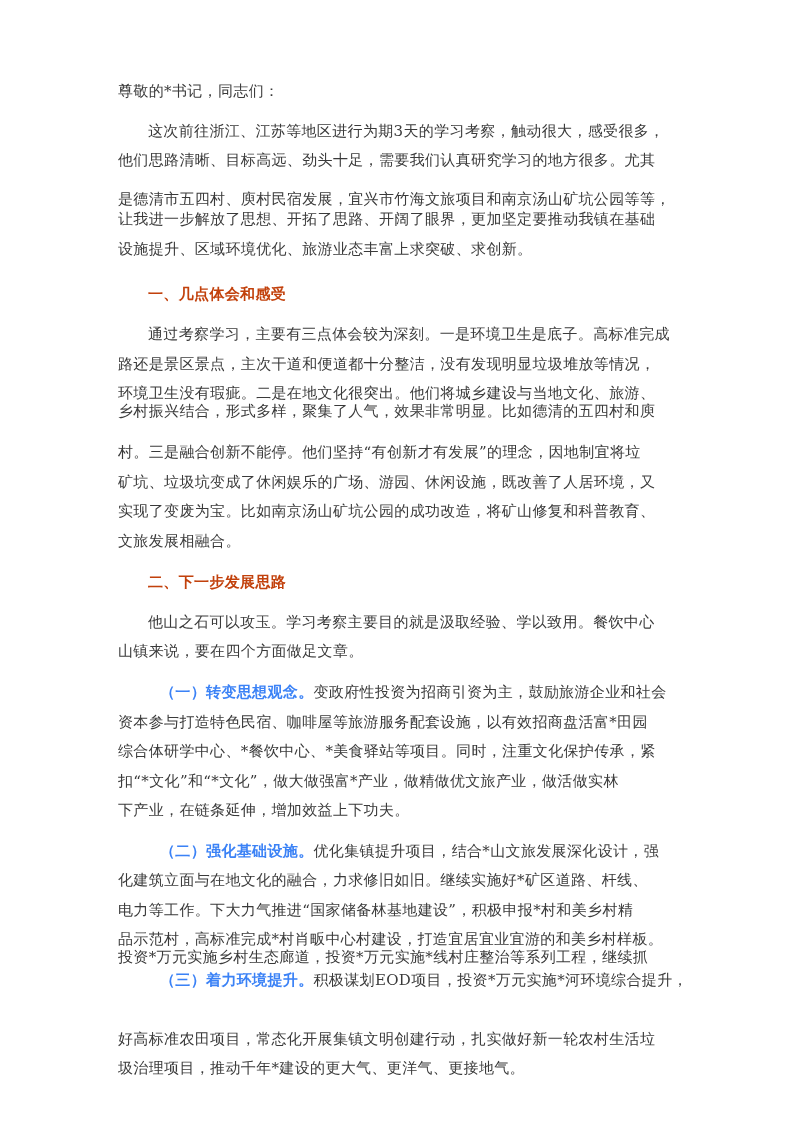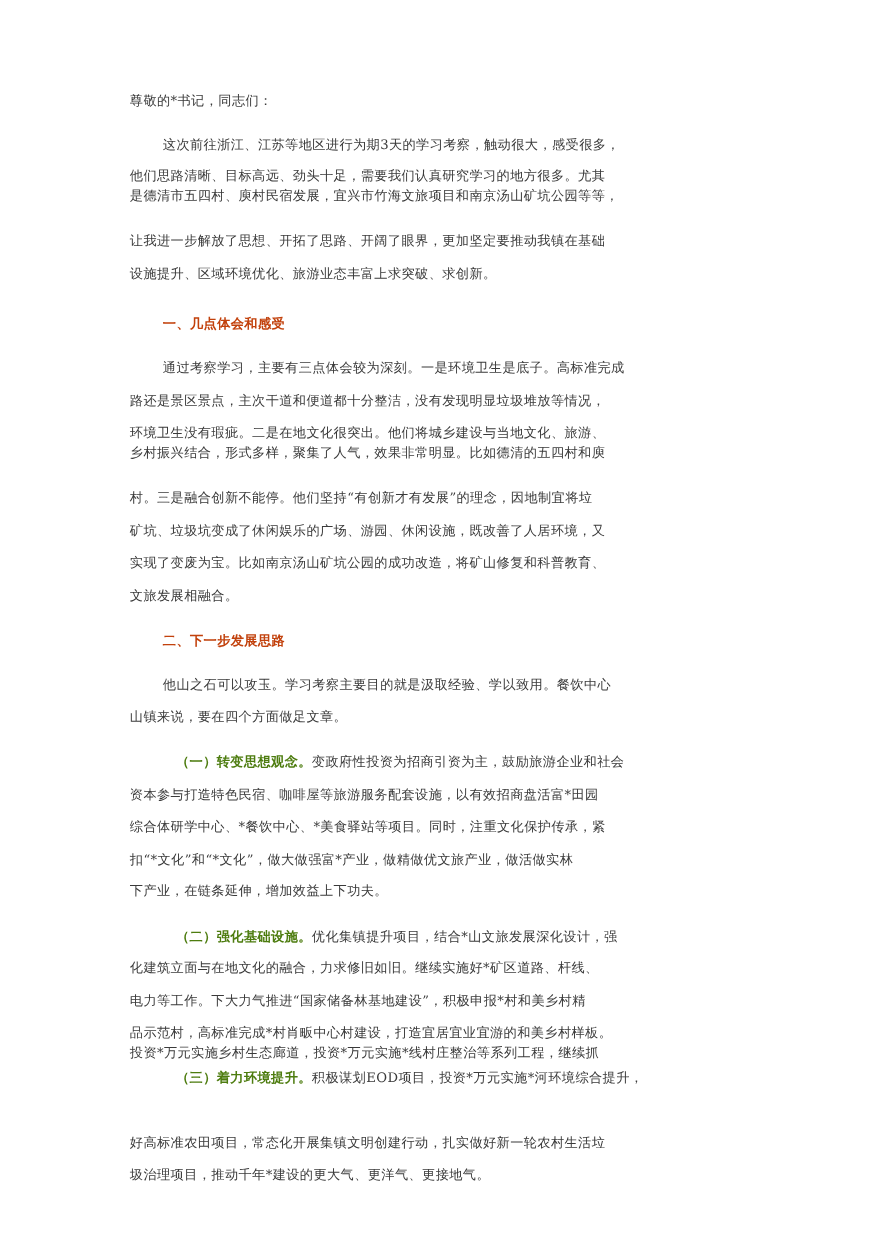--- a/index.html
+++ b/index.html
@@ -1,33 +1,33 @@
 <!DOCTYPE html>
 <html><head>
   <meta charset="utf-8">
   <style>
     html, body { margin: 0; padding: 0; background: #ffffff; }
     body { width: 793px; height: 1122px; position: relative; overflow: hidden;
            font-family: "DejaVu Serif", "Liberation Serif", serif; color: #3a3a3a; }
     .page { position: absolute; left: 118px; top: 0; width: 560px; }
-    .line { position: absolute; left: 0; white-space: nowrap; font-size: 12px; line-height: 20px; letter-spacing: 0.35px; }
+    .line { position: absolute; left: 0; white-space: nowrap; font-size: 15px; line-height: 20px; letter-spacing: 0.35px; }
     .indent { left: 30px; text-align: right; }
     .heading { font-family: "DejaVu Sans", "Liberation Sans", sans-serif; font-weight: bold; color: #c2410c; left: 30px; }
-    .bold { font-family: "DejaVu Sans", "Liberation Sans", sans-serif; font-weight: bold; color: #4d7c0f; text-align: right; }
+    .bold { font-family: "DejaVu Sans", "Liberation Sans", sans-serif; font-weight: bold; color: #3b82f6; text-align: right; }
     .indent2 { left: 42px; }
   </style>
 </head>
 <body>
 
 <div class="page">
   <div class="line" style="top:81px">尊敬的*书记，同志们：</div>
 
   <div class="line indent" style="top:121px">这次前往浙江、江苏等地区进行为期3天的学习考察，触动很大，感受很多，</div>
   <div class="line" style="top:150px">他们思路清晰、目标高远、劲头十足，需要我们认真研究学习的地方很多。尤其</div>
-  <div class="line" style="top:168px">是德清市五四村、庾村民宿发展，宜兴市竹海文旅项目和南京汤山矿坑公园等等，</div>
+  <div class="line" style="top:189px">是德清市五四村、庾村民宿发展，宜兴市竹海文旅项目和南京汤山矿坑公园等等，</div>
   <div class="line" style="top:209px">让我进一步解放了思想、开拓了思路、开阔了眼界，更加坚定要推动我镇在基础</div>
   <div class="line" style="top:239px">设施提升、区域环境优化、旅游业态丰富上求突破、求创新。</div>
 
   <div class="line heading" style="top:284px">一、几点体会和感受</div>
 
   <div class="line indent" style="top:324px">通过考察学习，主要有三点体会较为深刻。一是环境卫生是底子。高标准完成</div>
   <div class="line" style="top:354px">路还是景区景点，主次干道和便道都十分整洁，没有发现明显垃圾堆放等情况，</div>
   <div class="line" style="top:383px">环境卫生没有瑕疵。二是在地文化很突出。他们将城乡建设与当地文化、旅游、</div>
   <div class="line" style="top:401px">乡村振兴结合，形式多样，聚集了人气，效果非常明显。比如德清的五四村和庾</div>
   <div class="line" style="top:442px">村。三是融合创新不能停。他们坚持“有创新才有发展”的理念，因地制宜将垃</div>

